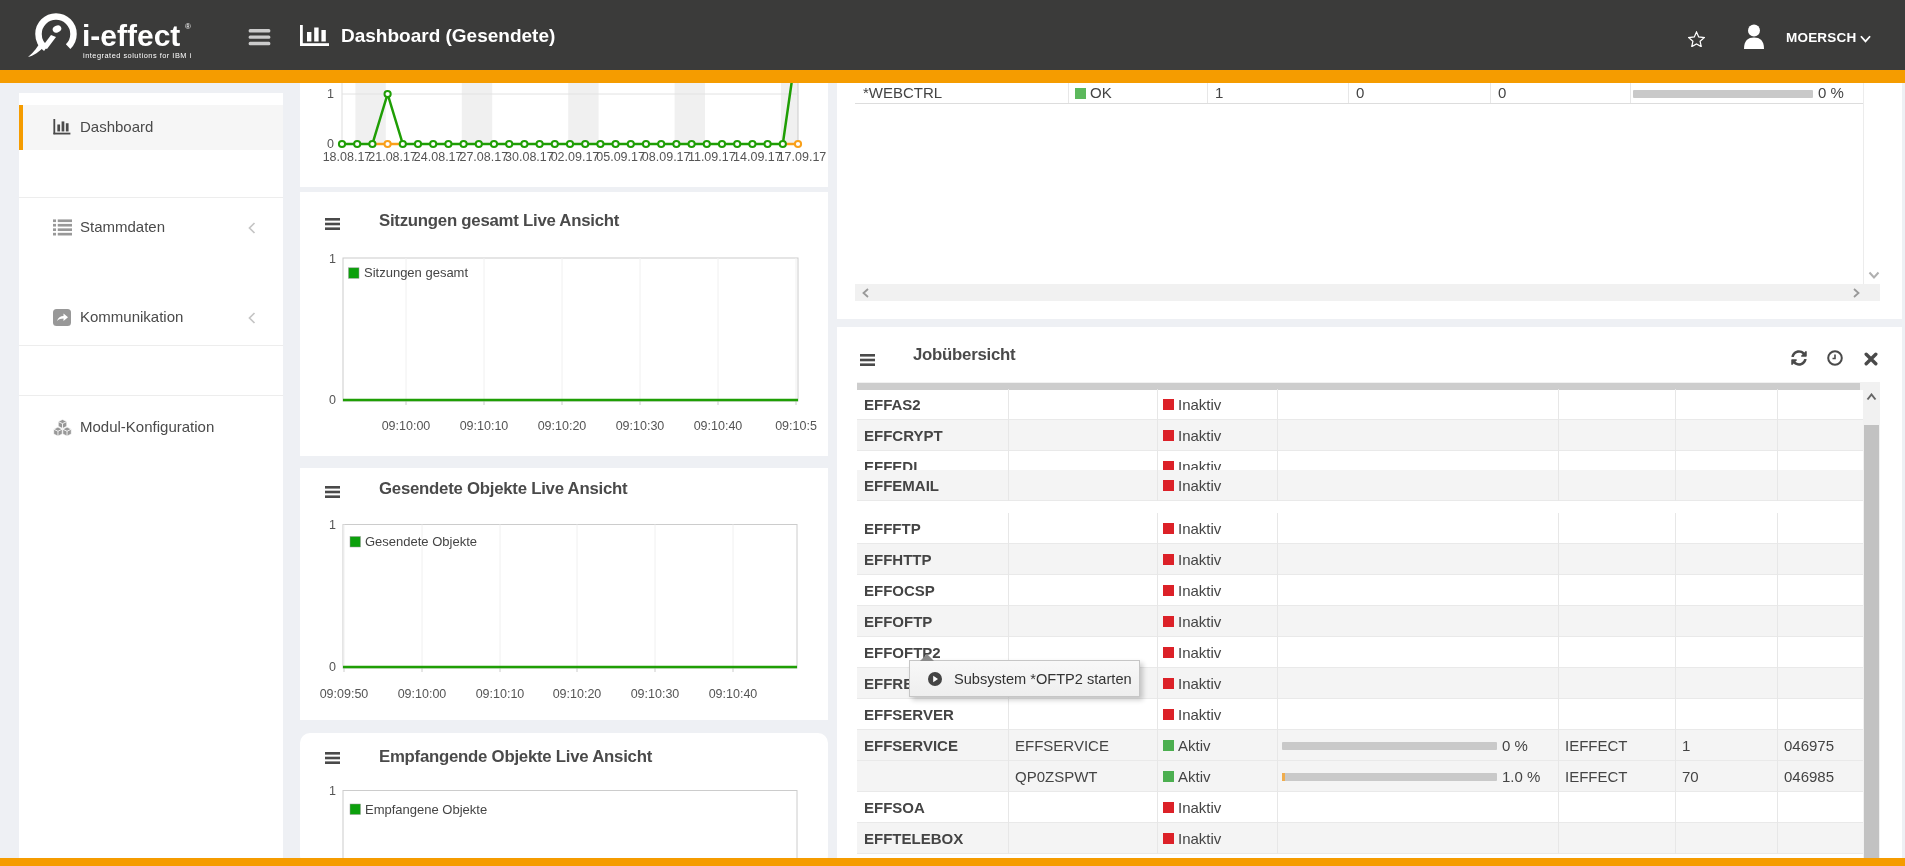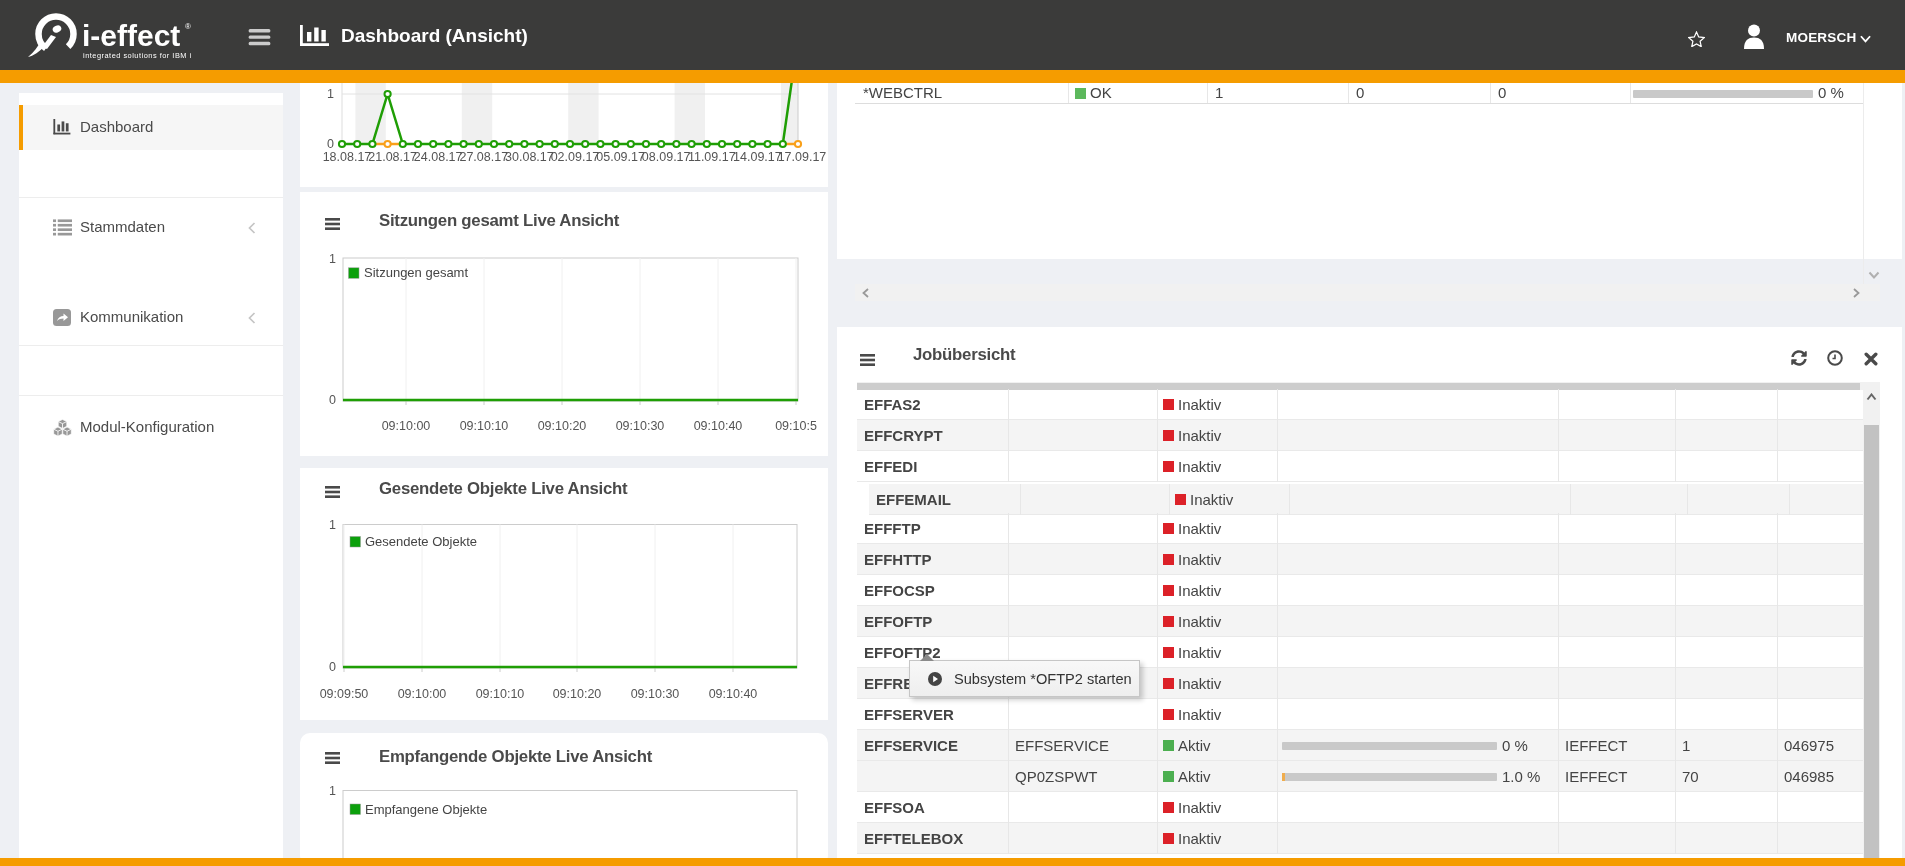--- a/index.html
+++ b/index.html
@@ -62,21 +62,21 @@
 
   <svg class="abs" style="left:300px; top:25px;" width="30" height="21" viewBox="0 0 30 21">
     <g fill="#fff">
       <rect x="0" y="0" width="2.8" height="21"></rect>
       <rect x="0" y="18.2" width="29" height="2.8"></rect>
       <rect x="7" y="7" width="4.4" height="9.5"></rect>
       <rect x="14.2" y="2.5" width="4.4" height="14"></rect>
       <rect x="21.4" y="5" width="4.4" height="11.5"></rect>
     </g>
   </svg>
-  <div class="navtitle">Dashboard (Ansicht)</div>
+  <div class="navtitle">Dashboard (Gesendete)</div>
 
   <svg class="abs" style="left:1688px; top:31px;" width="17" height="16" viewBox="0 0 24 23">
     <path d="M12 1.5 L15.2 8.6 L23 9.5 L17.2 14.8 L18.8 22.5 L12 18.6 L5.2 22.5 L6.8 14.8 L1 9.5 L8.8 8.6 Z" fill="none" stroke="#fff" stroke-width="1.8"></path>
   </svg>
 
   <svg class="abs" style="left:1742px; top:24px;" width="24" height="25" viewBox="0 0 24 25">
     <circle cx="12" cy="6.5" r="6" fill="#fff"></circle>
     <path d="M2 25 C2 16.5 6 13.5 12 13.5 C18 13.5 22 16.5 22 25 Z" fill="#fff"></path>
   </svg>
   <div class="moersch">MOERSCH</div>
@@ -311,21 +311,21 @@
       </svg>
   <div class="ptitle abs" style="left:79px; top:14px;">Empfangende Objekte Live Ansicht</div>
   <svg class="abs" style="left:0; top:0;" width="528" height="133" viewBox="0 0 528 133">
     <rect x="43" y="57.5" width="454" height="100" fill="#fff" stroke="#ccc"></rect>
     <text x="36" y="62" text-anchor="end" class="clabel">1</text>
     <rect x="50" y="71" width="10.5" height="10.5" fill="#0ca00c" stroke="#999" stroke-width="0.5"></rect>
     <text x="65" y="80.5" font-size="13" fill="#444">Empfangene Objekte</text>
   </svg>
 </div>
 
-<div class="card" style="left:837px; top:83px; width:1065px; height:176px;">
+<div class="card" style="left:837px; top:83px; width:1065px; height:236px;">
 
   <div class="abs" style="left:18px; top:0; width:1008px; height:20.5px; border-bottom:1px solid #ddd;">
     <div class="jtxt" style="left:8px; top:1px;">*WEBCTRL</div>
     <div class="sq grn" style="left:220px; top:5px; background:#5cb85c;"></div>
     <div class="jtxt" style="left:235px; top:1px;">OK</div>
     <div class="jtxt" style="left:360px; top:1px;">1</div>
     <div class="jtxt" style="left:501px; top:1px;">0</div>
     <div class="jtxt" style="left:643px; top:1px;">0</div>
     <div class="pbar" style="left:778px; top:7px; width:180px;"></div>
     <div class="jtxt" style="left:963px; top:1px;">0 %</div>
@@ -404,21 +404,21 @@
           <div class="jname">EFFEDI</div>
           <div class="sq red" style="left:306px;"></div>
           <div class="jtxt" style="left:321px;">Inaktiv</div>
           <div class="cline" style="left:151px; top:0; height:31px;"></div>
           <div class="cline" style="left:300px; top:0; height:31px;"></div>
           <div class="cline" style="left:420px; top:0; height:31px;"></div>
           <div class="cline" style="left:701px; top:0; height:31px;"></div>
           <div class="cline" style="left:818px; top:0; height:31px;"></div>
           <div class="cline" style="left:920px; top:0; height:31px;"></div>
         </div>
-  <div class="jrow g" style="top:157px;margin-left:12px;">
+  <div class="jrow g" style="top:143px;">
           <div class="jname">EFFEMAIL</div>
           <div class="sq red" style="left:306px;"></div>
           <div class="jtxt" style="left:321px;">Inaktiv</div>
           <div class="cline" style="left:151px; top:0; height:31px;"></div>
           <div class="cline" style="left:300px; top:0; height:31px;"></div>
           <div class="cline" style="left:420px; top:0; height:31px;"></div>
           <div class="cline" style="left:701px; top:0; height:31px;"></div>
           <div class="cline" style="left:818px; top:0; height:31px;"></div>
           <div class="cline" style="left:920px; top:0; height:31px;"></div>
         </div>

